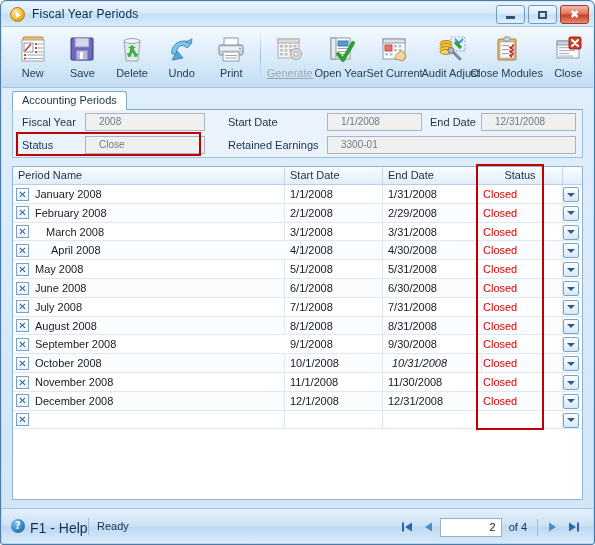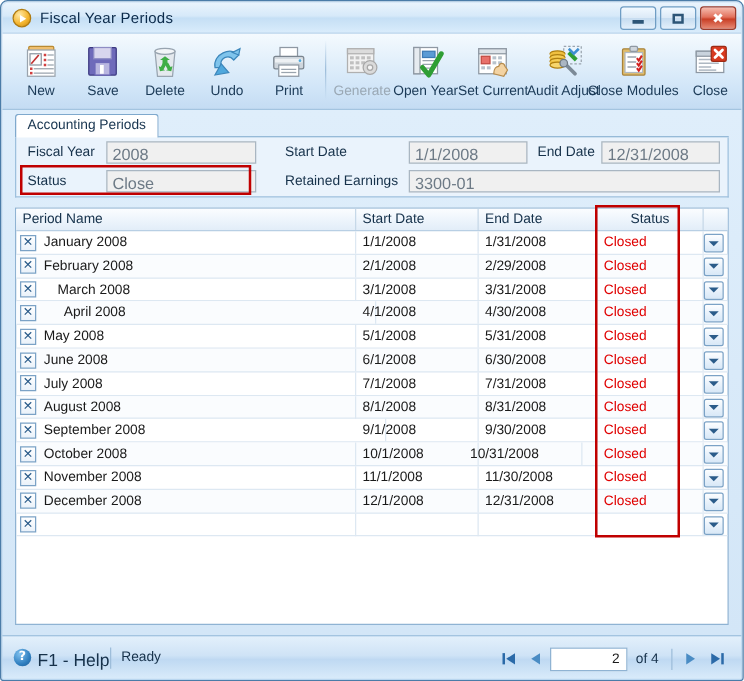--- a/index.html
+++ b/index.html
@@ -85,21 +85,21 @@
     display: flex; flex-direction: column;
     align-items: center; justify-content: flex-start;
     padding-top: 3px;
     cursor: default;
   }
   .tb-btn .ico { height: 32px; width: 34px; position: relative; }
   .tb-btn .lbl {
     font-size: 11px; color: #1b3a57; margin-top: 2px;
     white-space: nowrap;
   }
-  .tb-btn.disabled .lbl { color: #9aa8b4; }
+  .tb-btn.disabled .lbl { color: #9aa8b4; text-decoration: underline; }
   .tb-sep {
     width: 1px; height: 48px; margin: 2px 4px 0 4px;
     background: linear-gradient(to bottom, rgba(255,255,255,0), #9dbdda, rgba(255,255,255,0));
   }
 
   
   .ico svg { display: block; }
 
   
   .bodyarea {
@@ -135,22 +135,22 @@
     position: absolute;
     font-size: 11px; color: #16314a;
     line-height: 14px;
   }
   .fld-box {
     position: absolute;
     height: 18px;
     background: #f0f0f0;
     border: 1px solid #a9b6c2;
     color: #6d7a86;
-    font-size: 13px;
-    padding: 2px 0 0 4px;
+    font-size: 10px;
+    padding: 2px 0 0 13px;
     overflow: hidden;
     white-space: nowrap;
   }
 
   
   .redbox {
     position: absolute;
     border: 2px solid #c00000;
     pointer-events: none;
   }
@@ -573,21 +573,21 @@
             <div class="gc name" style="left: 0px; width: 296px;">September 2008</div>
             <div class="gc date" style="left: 272px; width: 98px;">9/1/2008</div>
             <div class="gc date" style="left: 370px; width: 95px;">9/30/2008</div>
             <div class="gc status" style="left: 465px; width: 85px; color: rgb(224, 0, 0);">Closed</div>
             <div class="ddbtn"></div>
           </div>
           <div class="grow alt" style="top: 169.2px;">
             <div class="rowsel">✕</div>
             <div class="gc name" style="left: 0px; width: 272px;">October 2008</div>
             <div class="gc date" style="left: 272px; width: 98px;">10/1/2008</div>
-            <div class="gc date" style="left: 358px; width: 95px;">10/31/2008</div>
+            <div class="gc date" style="left: 374px; width: 95px; font-style: italic;">10/31/2008</div>
             <div class="gc status" style="left: 465px; width: 85px; color: rgb(224, 0, 0);">Closed</div>
             <div class="ddbtn"></div>
           </div>
           <div class="grow" style="top: 188px;">
             <div class="rowsel">✕</div>
             <div class="gc name" style="left: 0px; width: 272px;">November 2008</div>
             <div class="gc date" style="left: 272px; width: 98px;">11/1/2008</div>
             <div class="gc date" style="left: 370px; width: 95px;">11/30/2008</div>
             <div class="gc status" style="left: 465px; width: 85px; color: rgb(224, 0, 0);">Closed</div>
             <div class="ddbtn"></div>

